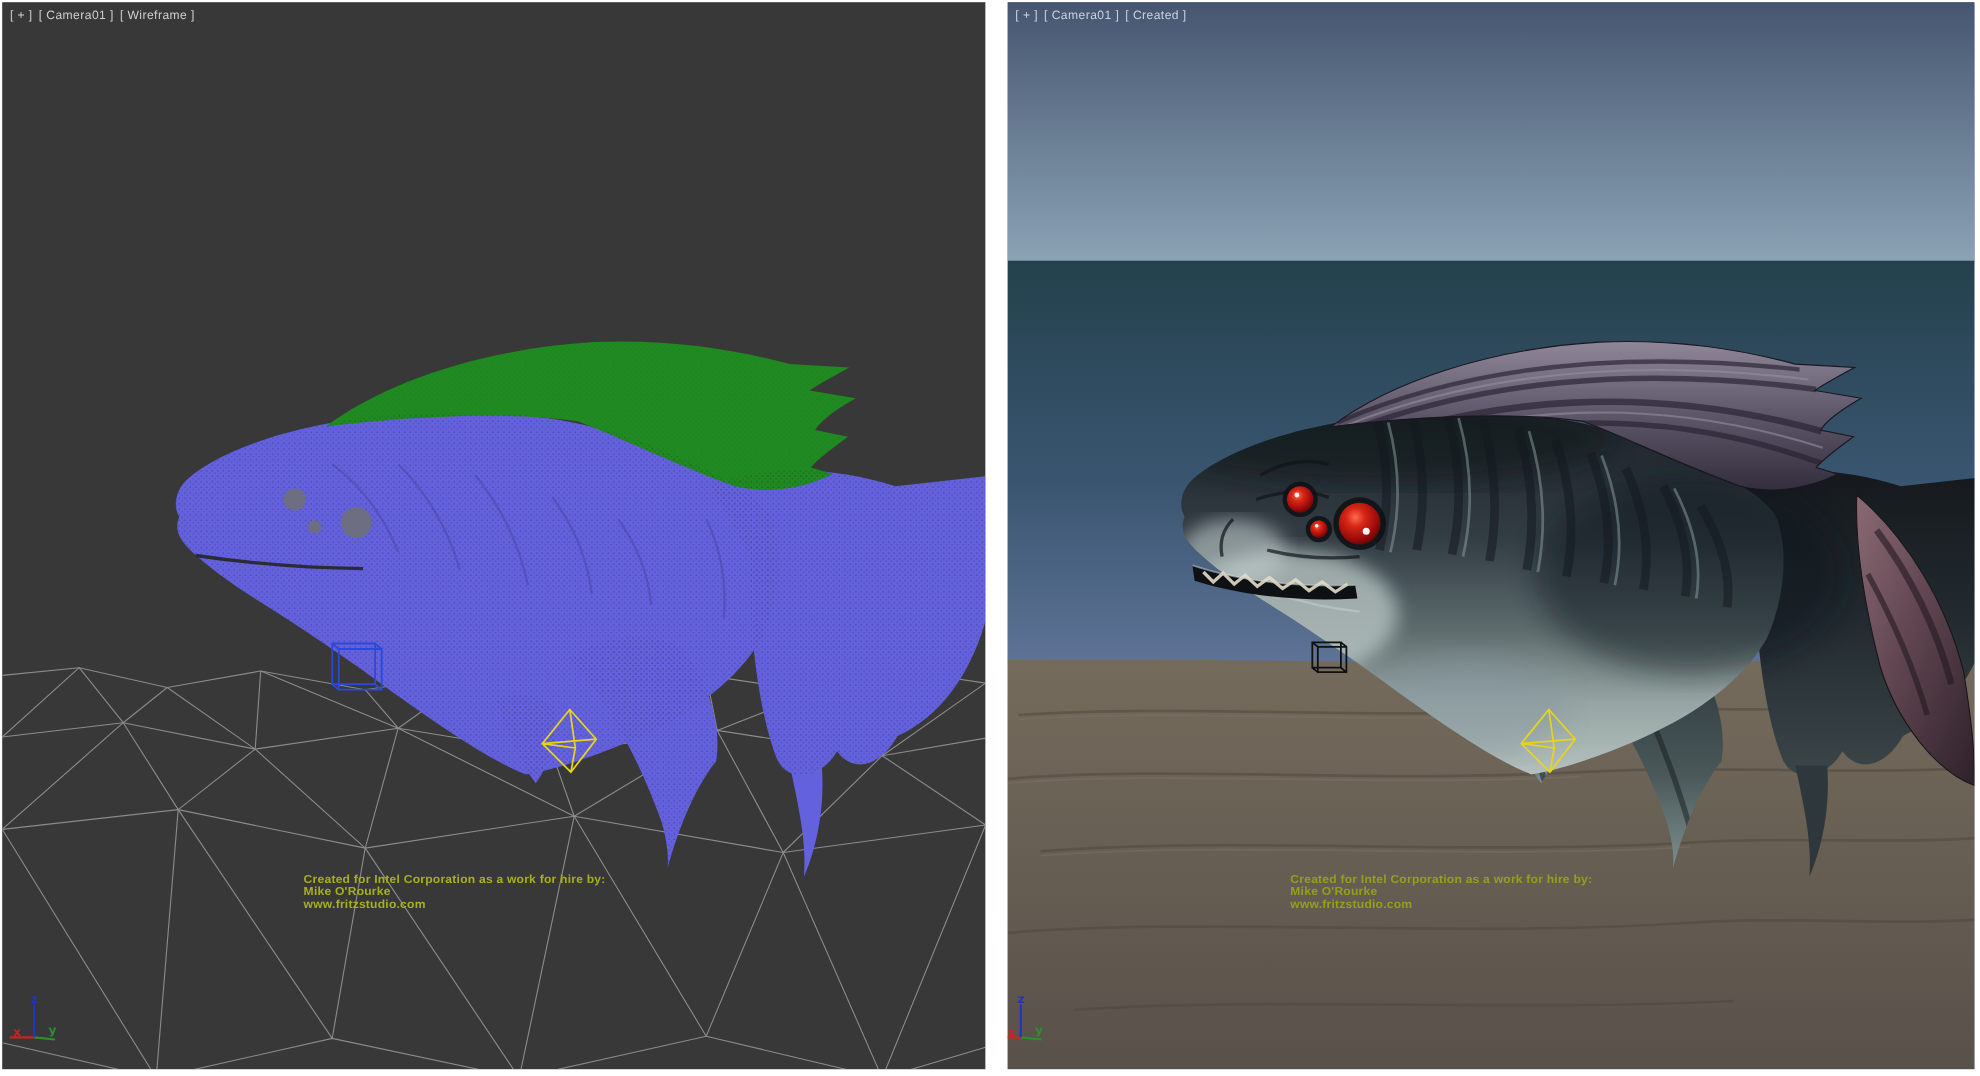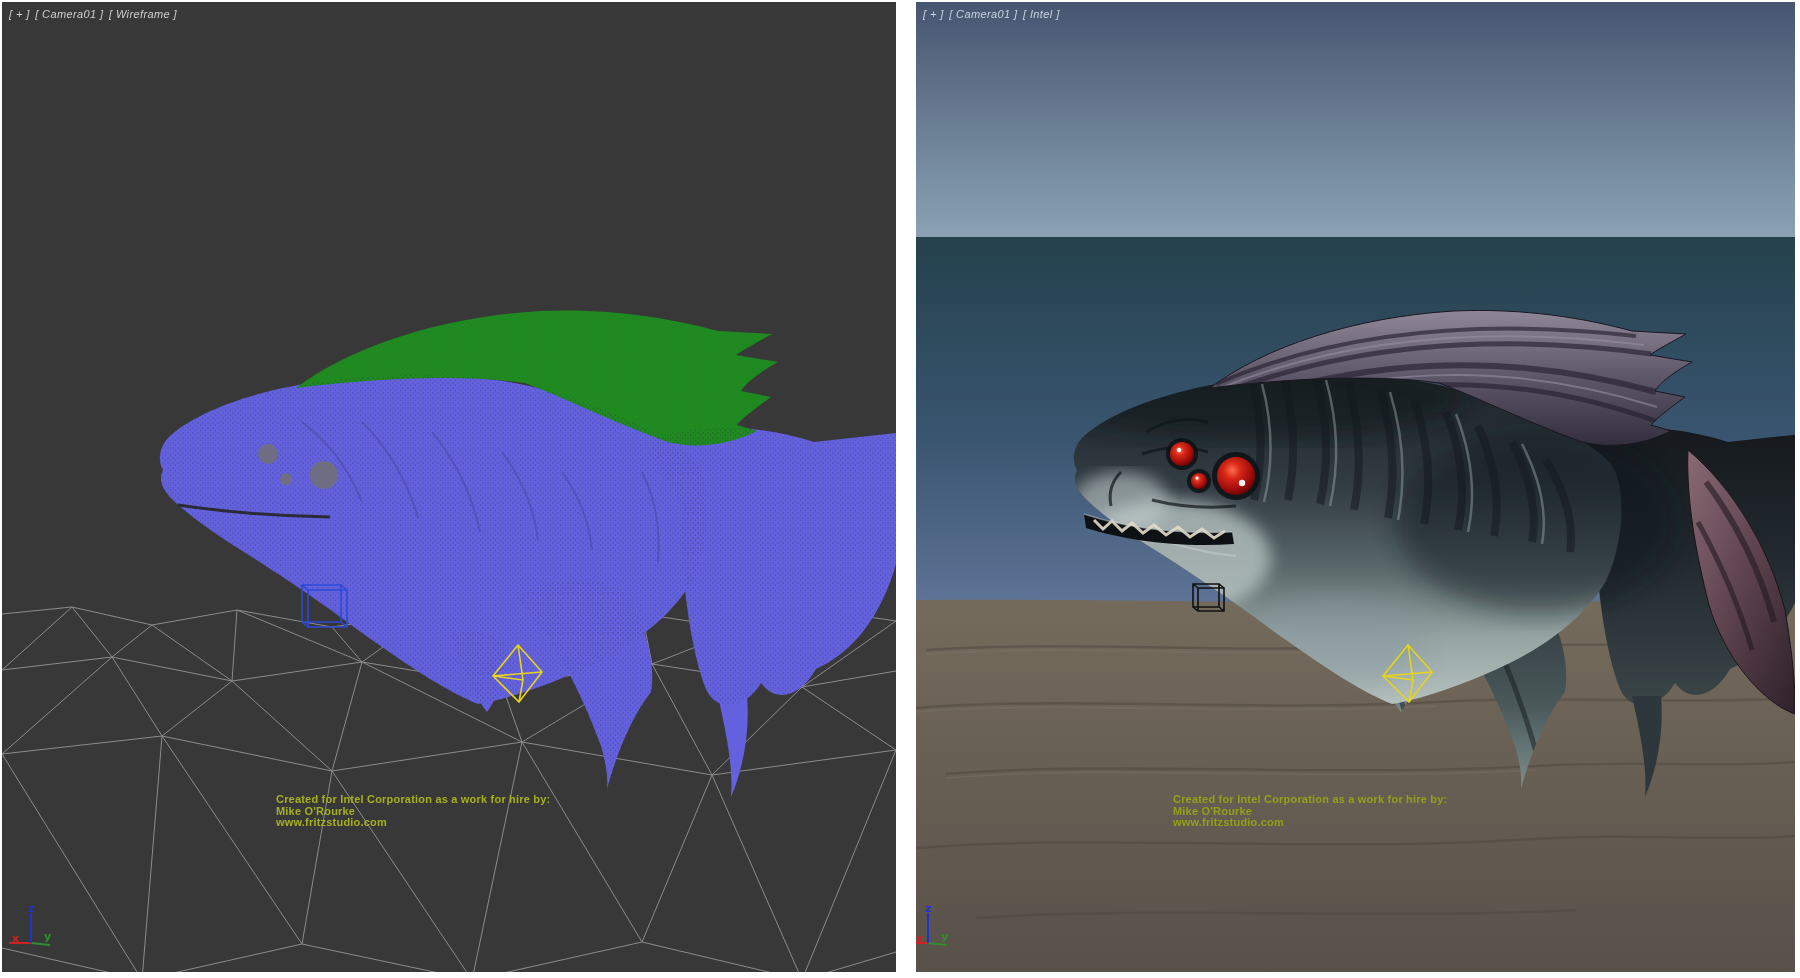--- a/index.html
+++ b/index.html
@@ -5,21 +5,21 @@
   html,body{margin:0;padding:0;}
   body{width:1800px;height:978px;overflow:hidden;background:#ffffff;
        font-family:"Liberation Sans", sans-serif;}
   .stage{position:relative;width:1800px;height:978px;background:#ffffff;}
   .viewport{position:absolute;top:2px;height:970px;overflow:hidden;}
   .viewport.left{left:2px;width:894px;background:#383838;}
   .viewport.right{left:916px;width:879px;background:#465570;}
   .splitter{position:absolute;left:896px;top:2px;width:20px;height:970px;background:#ffffff;}
   .scene{position:absolute;left:0;top:0;width:100%;height:100%;display:block;}
   .vplabel{position:absolute;left:7px;top:6px;font-size:11px;letter-spacing:.4px;
-           white-space:nowrap;user-select:none;font-style:italic;}
+           white-space:nowrap;user-select:none;}
   .vplabel span{margin-right:2px;cursor:pointer;}
   .left .vplabel{color:#cfcfcf;}
   .right .vplabel{color:#c9d3e0;}
   .credits{position:absolute;font-size:11px;line-height:12px;letter-spacing:.2px;
            font-weight:bold;white-space:nowrap;transform:scaleY(.96);}
   .left .credits{left:274px;top:791px;color:#a6b01e;}
   .right .credits{left:257px;top:791px;color:#93a019;}
   svg text{font-family:"DejaVu Sans", sans-serif;font-size:11px;font-weight:bold;}
 </style>
 </head>
@@ -290,21 +290,21 @@
         <use href="#g-tripod" x="12" y="941"></use>
         <text x="0" y="940" fill="#cc2222">x</text>
         <text x="25" y="938" fill="#2f8f2f">y</text>
         <text x="9" y="910" fill="#2233cc">z</text>
       </g>
     </svg>
 
     <div class="vplabel">
       <span>[ + ]</span>
       <span>[ Camera01 ]</span>
-      <span>[ Intel ]</span>
+      <span>[ Created ]</span>
     </div>
     <div class="credits">
       <div>Created for Intel Corporation as a work for hire by:</div>
       <div>Mike O'Rourke</div>
       <div>www.fritzstudio.com</div>
     </div>
   </div>
 </div>
 
 </body></html>

